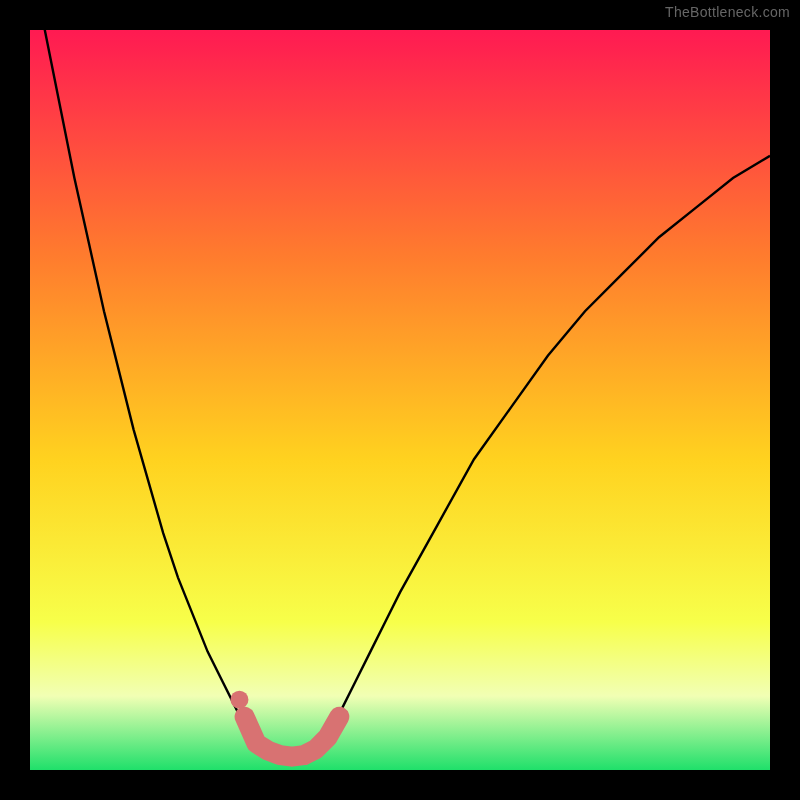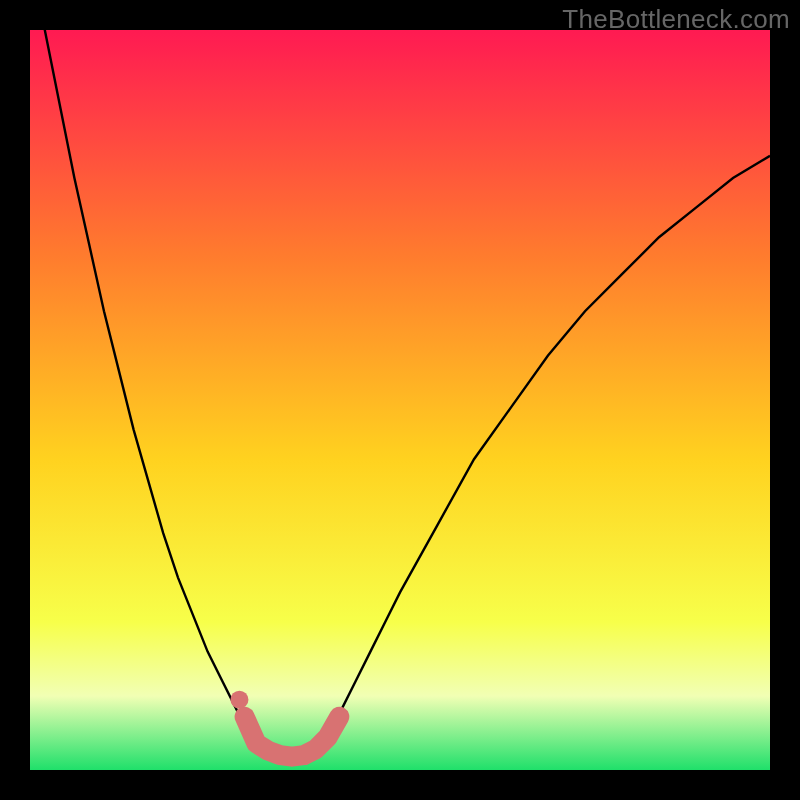--- a/index.html
+++ b/index.html
@@ -15,21 +15,21 @@
     position: relative;
     width: 800px;
     height: 800px;
     background: #000;
   }
   .watermark {
     position: absolute;
     top: 4px;
     right: 10px;
     color: #666;
-    font-size: 26px;
+    font-size: 14px;
     font-weight: 500;
     letter-spacing: 0.3px;
     z-index: 50;
   }
   .plot-area {
     position: absolute;
     left: 30px;
     top: 30px;
     width: 740px;
     height: 740px;

